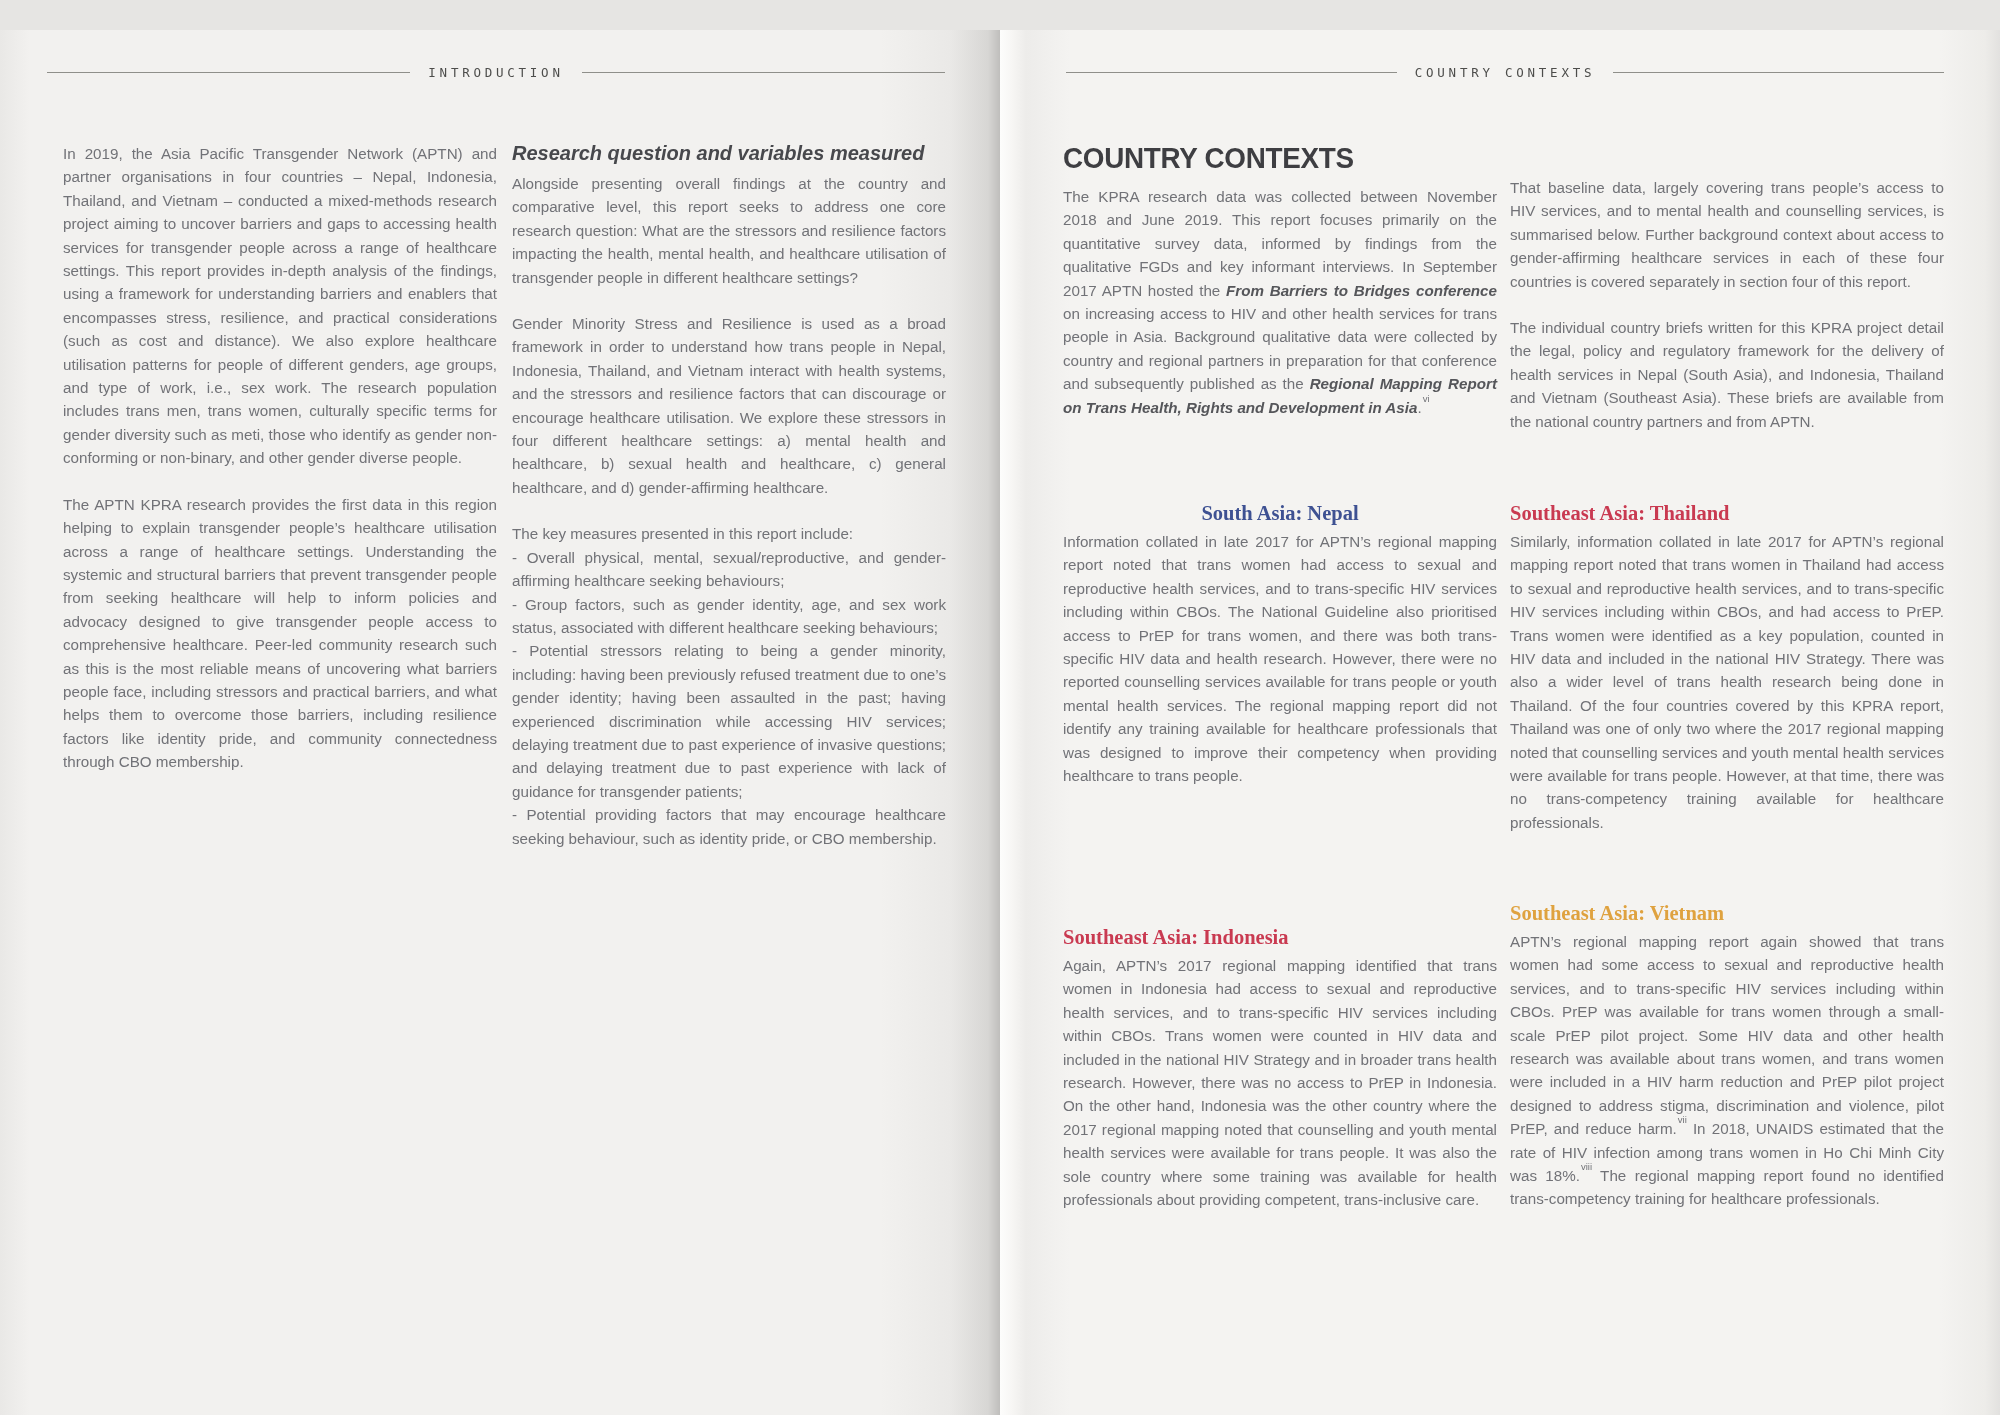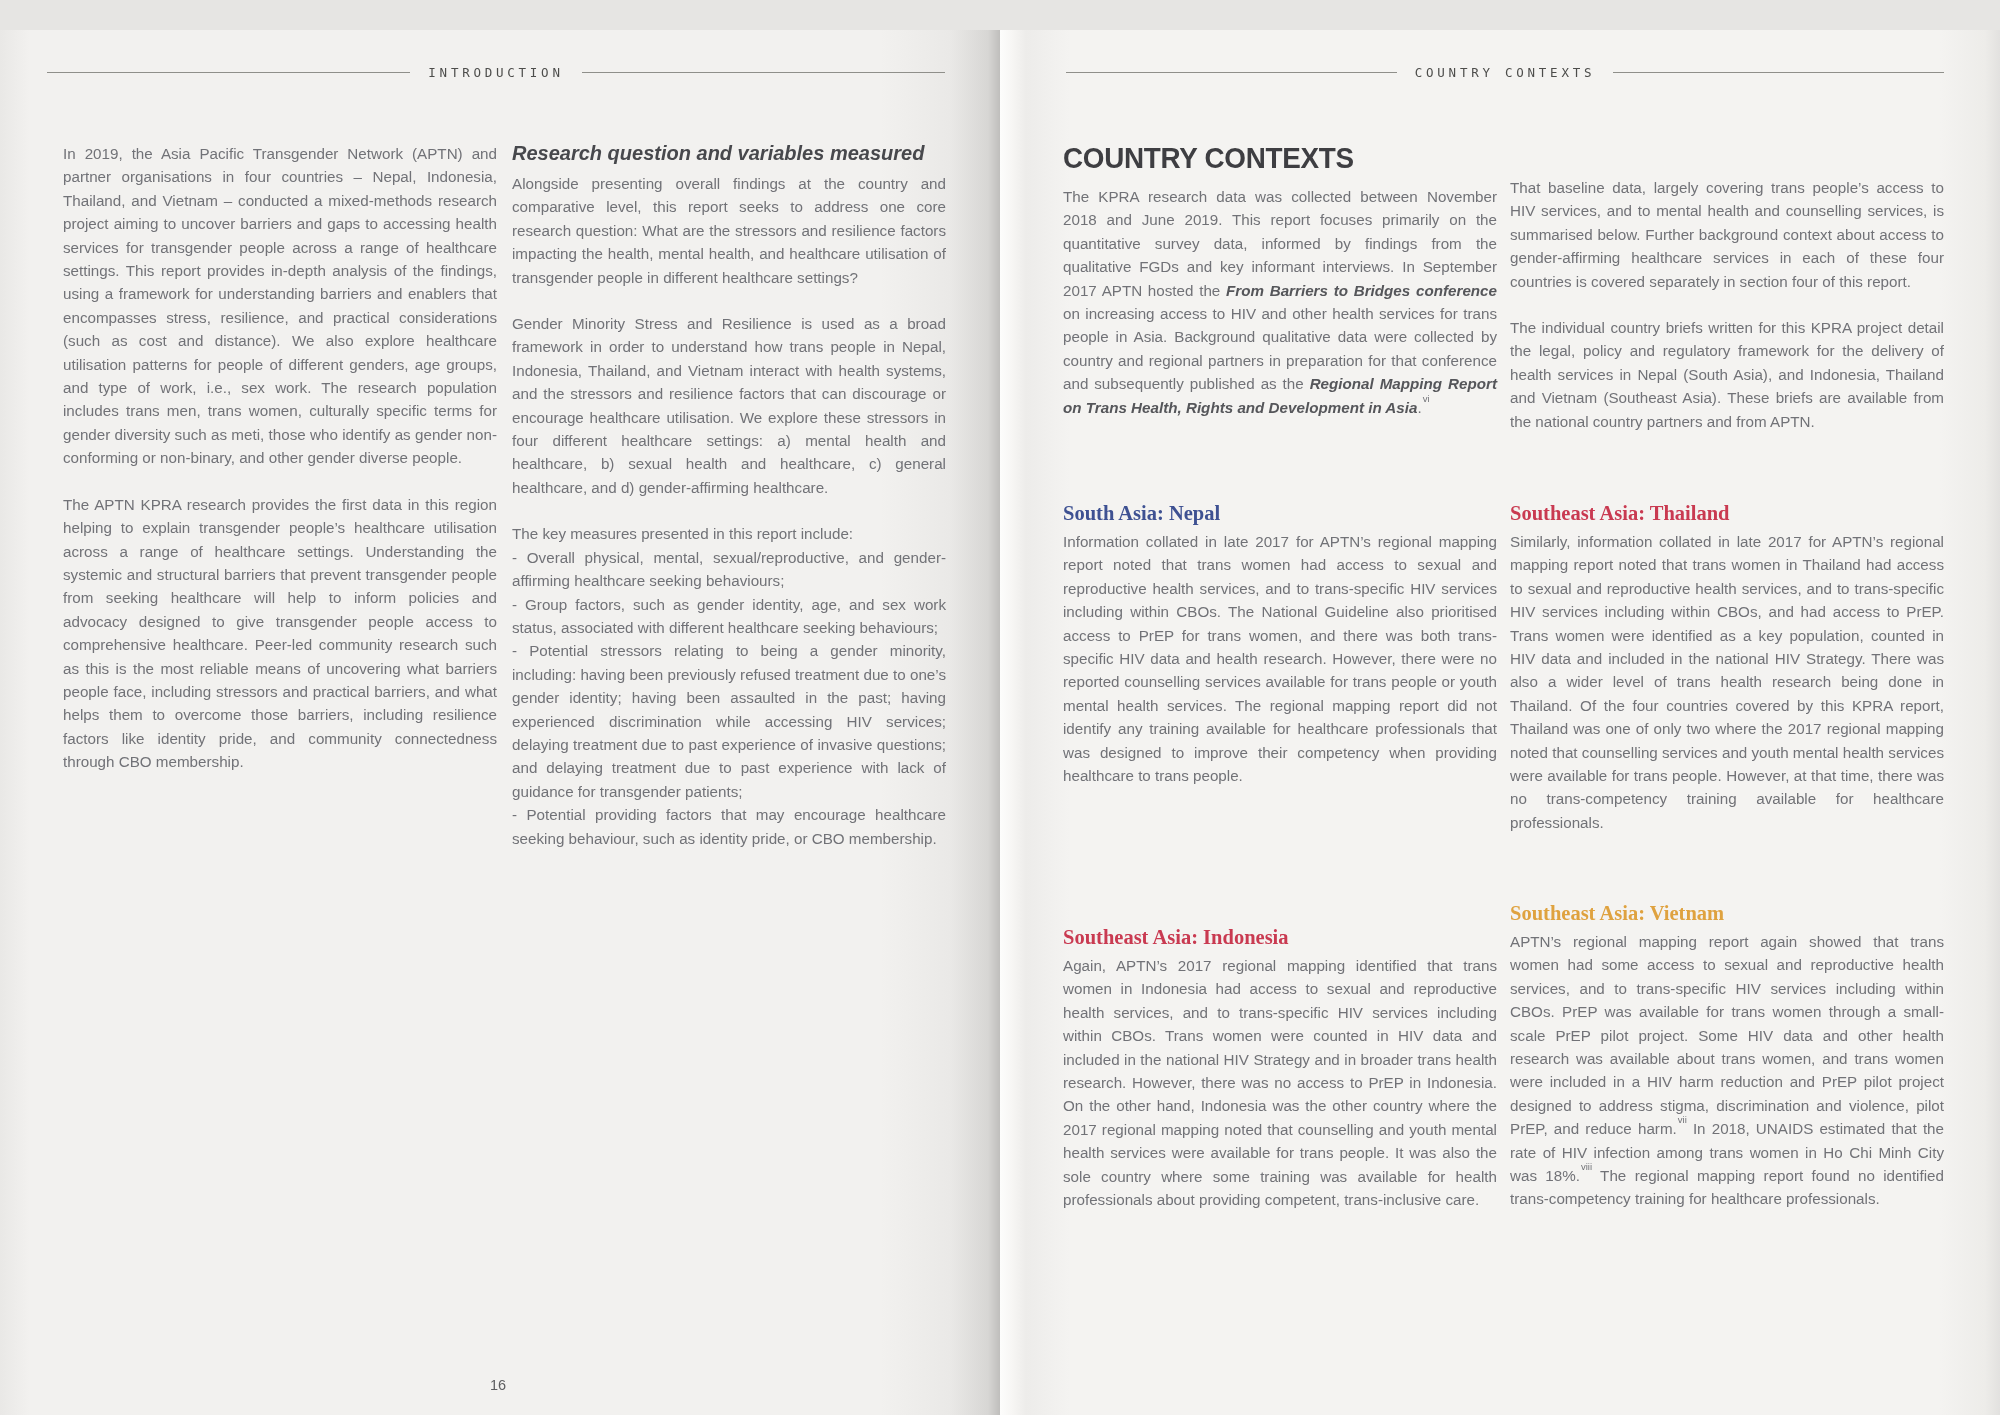--- a/index.html
+++ b/index.html
@@ -119,37 +119,36 @@
       <h3 class="serif-heading-italic">Research question and variables measured</h3>
       <p class="body">Alongside presenting overall findings at the country and comparative level, this report seeks to address one core research question: What are the stressors and resilience factors impacting the health, mental health, and healthcare utilisation of transgender people in different healthcare settings?</p>
       <p class="body">Gender Minority Stress and Resilience is used as a broad framework in order to understand how trans people in Nepal, Indonesia, Thailand, and Vietnam interact with health systems, and the stressors and resilience factors that can discourage or encourage healthcare utilisation. We explore these stressors in four different healthcare settings: a) mental health and healthcare, b) sexual health and healthcare, c) general healthcare, and d) gender-affirming healthcare.</p>
       <p class="body no-gap">The key measures presented in this report include:</p>
       <p class="body no-gap">- Overall physical, mental, sexual/reproductive, and gender-affirming healthcare seeking behaviours;</p>
       <p class="body no-gap">- Group factors, such as gender identity, age, and sex work status, associated with different healthcare seeking behaviours;</p>
       <p class="body no-gap">- Potential stressors relating to being a gender minority, including: having been previously refused treatment due to one’s gender identity; having been assaulted in the past; having experienced discrimination while accessing HIV services; delaying treatment due to past experience of invasive questions; and delaying treatment due to past experience with lack of guidance for transgender patients;</p>
       <p class="body no-gap">- Potential providing factors that may encourage healthcare seeking behaviour, such as identity pride, or CBO membership.</p>
     </div>
 
-    <div class="page-number">16</div>
   </section>
 
   <section class="page page-right">
     <header class="page-header">
       <span class="rule"></span>
       <span class="header-label">COUNTRY CONTEXTS</span>
       <span class="rule"></span>
     </header>
 
     <div class="col" style="left:63px; top:112px;">
       <h1 class="page-title">COUNTRY CONTEXTS</h1>
       <p class="body rich"><span>The KPRA research data was collected between November 2018 and June 2019. This report focuses primarily on the quantitative survey data, informed by findings from the qualitative FGDs and key informant interviews. In September 2017 APTN hosted the </span><span class="seg-em">From Barriers to Bridges conference</span><span> on increasing access to HIV and other health services for trans people in Asia. Background qualitative data were collected by country and regional partners in preparation for that conference and subsequently published as the </span><span class="seg-em">Regional Mapping Report on Trans Health, Rights and Development in Asia</span><span>.</span><sup>vi</sup></p>
     </div>
 
     <div class="section" style="left:63px; top:472px;">
-      <h3 class="country-heading" style="color: rgb(62, 81, 146);">South Asia: Nepal</h3>
+      <h3 class="country-heading" style="color: rgb(62, 81, 146); text-align: center;">South Asia: Nepal</h3>
       <p class="body">Information collated in late 2017 for APTN’s regional mapping report noted that trans women had access to sexual and reproductive health services, and to trans-specific HIV services including within CBOs. The National Guideline also prioritised access to PrEP for trans women, and there was both trans-specific HIV data and health research. However, there were no reported counselling services available for trans people or youth mental health services. The regional mapping report did not identify any training available for healthcare professionals that was designed to improve their competency when providing healthcare to trans people.</p>
     </div>
 
     <div class="section" style="left:63px; top:896px;">
       <h3 class="country-heading" style="color: rgb(201, 58, 81);">Southeast Asia: Indonesia</h3>
       <p class="body">Again, APTN’s 2017 regional mapping identified that trans women in Indonesia had access to sexual and reproductive health services, and to trans-specific HIV services including within CBOs. Trans women were counted in HIV data and included in the national HIV Strategy and in broader trans health research. However, there was no access to PrEP in Indonesia. On the other hand, Indonesia was the other country where the 2017 regional mapping noted that counselling and youth mental health services were available for trans people. It was also the sole country where some training was available for health professionals about providing competent, trans-inclusive care.</p>
     </div>
 
     <div class="col" style="left:510px; top:146px;">
       <p class="body">That baseline data, largely covering trans people’s access to HIV services, and to mental health and counselling services, is summarised below. Further background context about access to gender-affirming healthcare services in each of these four countries is covered separately in section four of this report.</p>

